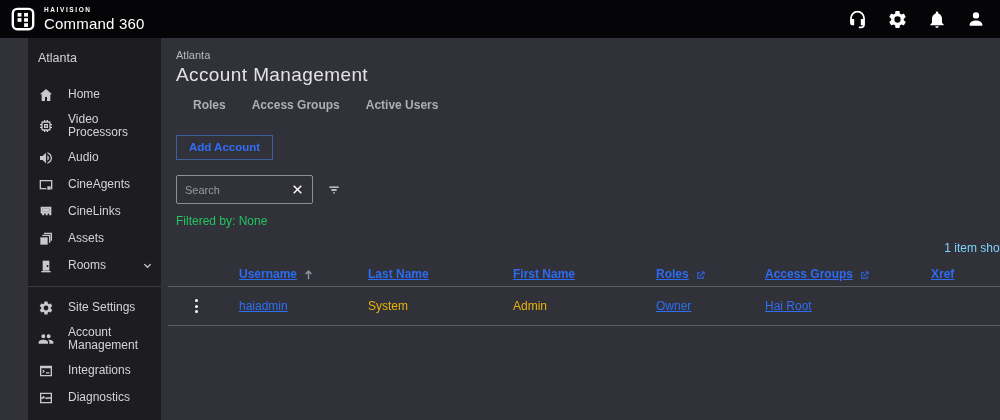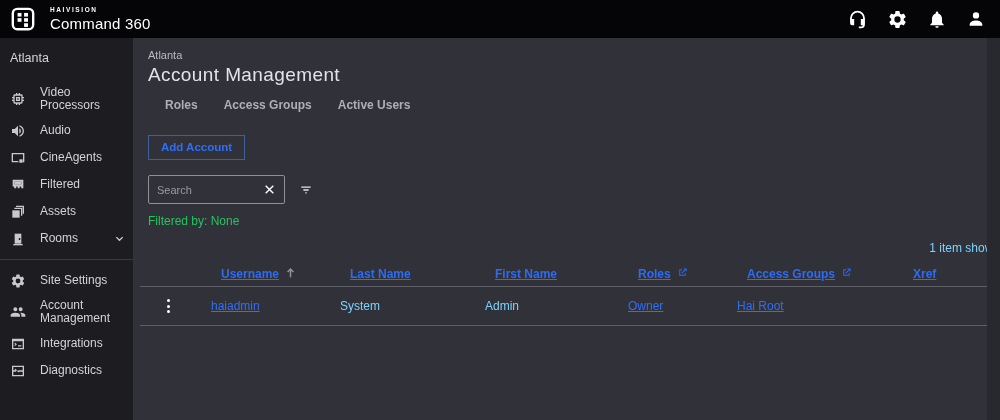--- a/index.html
+++ b/index.html
@@ -2,29 +2,29 @@
 <html><head>
 <meta charset="utf-8">
 <style>
   * { margin:0; padding:0; box-sizing:border-box; }
   html,body { width:1000px; height:420px; overflow:hidden; }
   body { font-family:"Liberation Sans", sans-serif; background:#31313a; }
 
   
   .topbar { height:38px; background:#050507; display:flex; align-items:center;
             justify-content:space-between; padding:0 14px 0 10px; }
-  .brand { display:flex; align-items:center; gap:14px; }
+  .brand { display:flex; align-items:center; gap:8px; }
   .brand-text { display:flex; flex-direction:column; line-height:1; }
   .brand-top { color:#fff; font-size:6.5px; font-weight:700; letter-spacing:1.6px; margin-bottom:2px; }
   .brand-bottom { color:#fff; font-size:15px; font-weight:400; letter-spacing:.2px; }
   .topbar-icons { display:flex; align-items:center; gap:19px; }
   .topbar-icons svg { display:block; cursor:pointer; }
 
   
-  .shell { display:flex; height:382px; }
+  .shell { display:flex; height:382px;padding-left:28px; }
 
   
   .sidebar { width:133px; background:#1d1d21; padding-top:7px; flex:none; }
   .site-label { color:#d2d2d7; font-size:12.5px; font-weight:500; padding:6px 10px 16px 10px; }
   .nav-item { display:flex; align-items:center; gap:14px; padding:5px 8px 5px 10px;
               min-height:27px; cursor:pointer; }
   .nav-item svg { flex:none; }
   .nav-label { color:#d3d3d8; font-size:12px; line-height:13px; }
   .nav-spacer { flex:1; }
   .nav-sep { border:none; border-top:1px solid #3a3a3f; margin:7px 0; }
@@ -59,23 +59,23 @@
 
   
   .table { margin:7px 0 0 -8px; width:847px; }
   .trow { display:grid; grid-template-columns:56px 129px 145px 143px 109px 166px 1fr;
           align-items:center; border-bottom:1px solid #5e5e66; }
   .trow.head { height:25px; }
   .trow.data { height:39px; }
   .cell { padding-left:15px; font-size:12px; }
   .cell.first { padding-left:0; display:flex; justify-content:center; }
   .hlink { color:#2d6cf2; font-weight:700; text-decoration:underline; cursor:pointer;
-           display:inline-flex; align-items:flex-start; gap:6px;margin-left:10px; }
+           display:inline-flex; align-items:flex-end; gap:6px; }
   .rlink { color:#2f6ef5; text-decoration:underline; cursor:pointer; }
-  .plain { color:#7dd3fc; }
+  .plain { color:#eab308; }
   .kebab { display:flex; flex-direction:column; gap:2.5px; cursor:pointer; padding:4px; }
   .kebab i { width:3px; height:3px; border-radius:50%; background:#fff; }
 </style>
 </head>
 <body>
 
 <div class="topbar">
   <div class="brand">
     <svg width="26" height="26" viewBox="0 0 24 24">
       <rect x="2.6" y="2.6" width="18.8" height="18.8" rx="4.2" fill="none" stroke="#fff" stroke-width="2.2"></rect>
@@ -104,20 +104,26 @@
       <path fill="#fff" d="M12 11.5a3.8 3.8 0 1 0 0-7.6 3.8 3.8 0 0 0 0 7.6zm0 2.2c-3.4 0-7.6 1.7-7.6 5v1.4h15.2V18.7c0-3.3-4.2-5-7.6-5z"></path>
     </svg>
   </div>
 </div>
 
 <div class="shell">
 
   <div class="sidebar">
     <div class="site-label">Atlanta</div>
 
+    <div class="nav-item">
+      <svg width="16" height="16" viewBox="0 0 24 24">
+        <path fill="#c8c8cd" d="M12 3 2.8 11h2.7v10h5v-6h3v6h5V11h2.7z"></path>
+      </svg>
+      <span class="nav-label">Home</span>
+    </div>
 
     <div class="nav-item">
       <svg width="16" height="16" viewBox="0 0 24 24">
         <path fill="#c8c8cd" d="M15 9H9v6h6V9zm-2 4h-2v-2h2v2zm8-2V9h-2V7a2 2 0 0 0-2-2h-2V3h-2v2h-2V3H9v2H7a2 2 0 0 0-2 2v2H3v2h2v2H3v2h2v2a2 2 0 0 0 2 2h2v2h2v-2h2v2h2v-2h2a2 2 0 0 0 2-2v-2h2v-2h-2v-2h2zm-4 6H7V7h10v10z"></path>
       </svg>
       <span class="nav-label">Video Processors</span>
     </div>
 
     <div class="nav-item">
       <svg width="16" height="16" viewBox="0 0 24 24">
@@ -133,21 +139,21 @@
         <rect x="14" y="14" width="5" height="5" fill="#c8c8cd"></rect>
       </svg>
       <span class="nav-label">CineAgents</span>
     </div>
 
     <div class="nav-item">
       <svg width="16" height="16" viewBox="0 0 24 24">
         <path fill="#c8c8cd" d="M4 4h16v13h-3.2v-2.6h-2.3V17h-2.9v-2.6h-2.3V17H6.2v-2.6H4V4zm3 3v4h10V7H7z"></path>
         <rect x="7" y="7" width="10" height="4" fill="#c8c8cd"></rect>
       </svg>
-      <span class="nav-label">Filtered</span>
+      <span class="nav-label">CineLinks</span>
     </div>
 
     <div class="nav-item">
       <svg width="16" height="16" viewBox="0 0 24 24">
         <path fill="none" stroke="#c8c8cd" stroke-width="2" d="M9 3.5h11v11"></path>
         <path fill="none" stroke="#c8c8cd" stroke-width="2" d="M6.5 6.5h11v11"></path>
         <rect x="3.5" y="9.5" width="11" height="11" fill="#c8c8cd"></rect>
       </svg>
       <span class="nav-label">Assets</span>
     </div>

